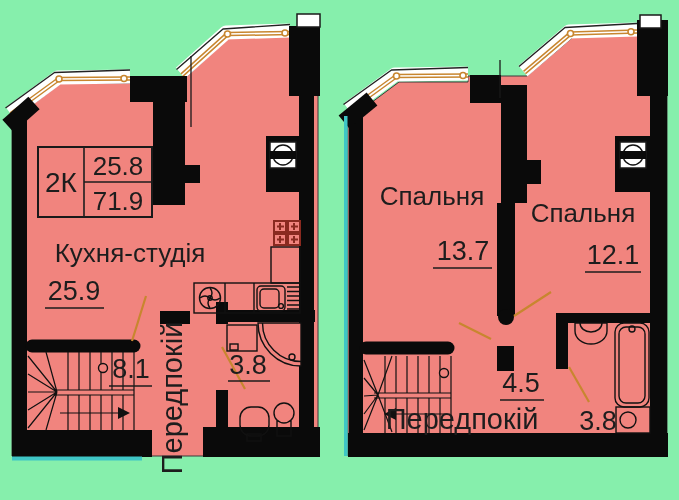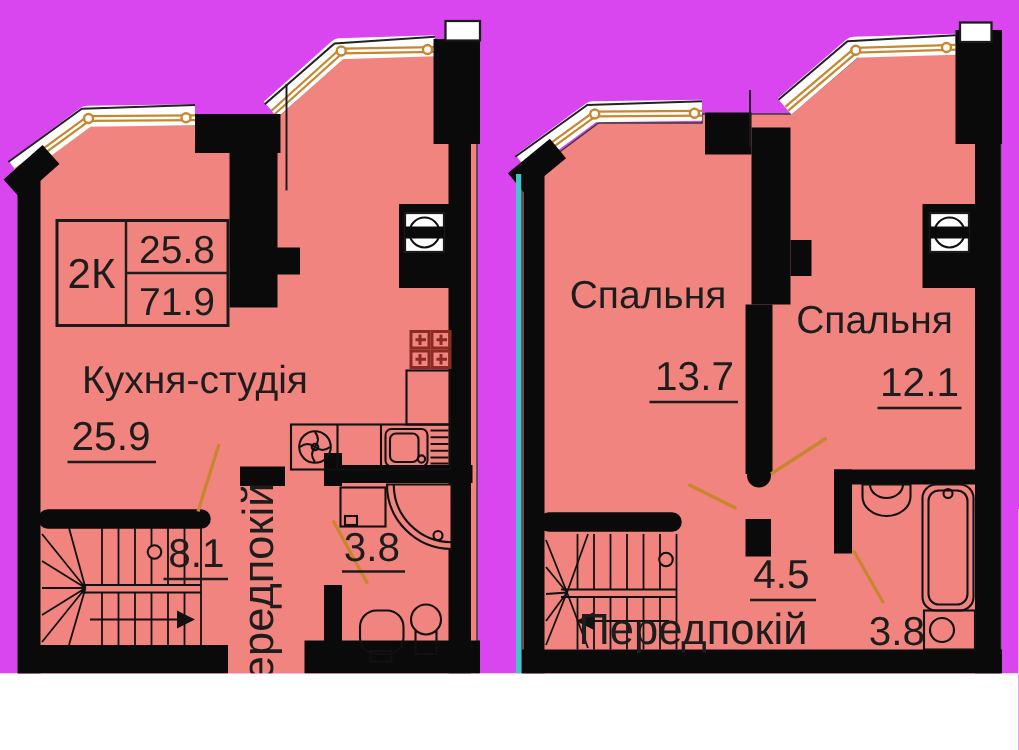--- a/index.html
+++ b/index.html
@@ -1,20 +1,20 @@
 <!DOCTYPE html>
 <html style="--floor-fill: #F1847E; --wall: #0a0a0a; --window-frame: #C8862F; --accent-teal: #3FC6C6; --fixture-maroon: #8a2a20; --text: #1d1d1d;"><head>
 <meta charset="utf-8">
 <style>
   :root{
     --floor-fill:#F1847E; --wall:#0a0a0a; --window-frame:#C8862F;
     --accent-teal:#3FC6C6; --fixture-maroon:#8a2a20; --text:#1d1d1d;
   }
   html,body{margin:0;padding:0;background:#fff;}
-  .canvas{position:relative;width:679px;height:449px;background:#d946ef;overflow:hidden;
+  .canvas{position:relative;width:679px;height:500px;background:#86efac;overflow:hidden;
           font-family:"Liberation Sans", sans-serif;}
   svg text{fill:var(--text);font-family:"Liberation Sans", sans-serif;}
   .floor{fill:var(--floor-fill);stroke:#3a3a3a;stroke-width:1;}
   .wall{fill:var(--wall);stroke:none;}
   .wallline{stroke:var(--wall);fill:none;}
   .thin{stroke:#1a1a1a;stroke-width:1.3;fill:none;}
   .winband{stroke:#ffffff;stroke-width:14;fill:none;stroke-linejoin:round;}
   .winouter{stroke:#222;stroke-width:1.4;fill:none;stroke-linejoin:round;}
   .winframe{stroke:var(--window-frame);stroke-width:4.6;fill:none;stroke-linejoin:round;}
   .wincore{stroke:#fff;stroke-width:1.6;fill:none;stroke-linejoin:round;}

